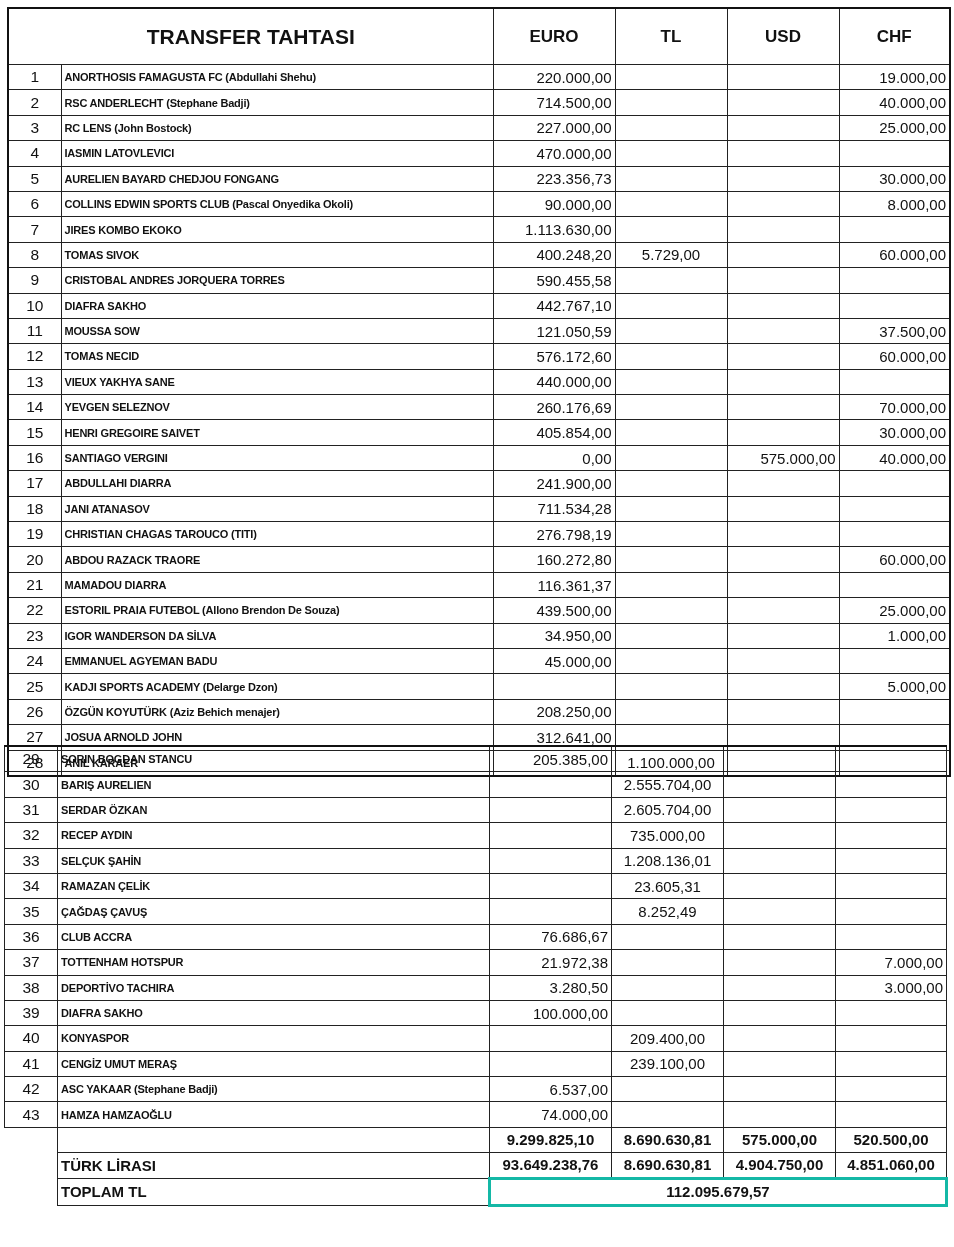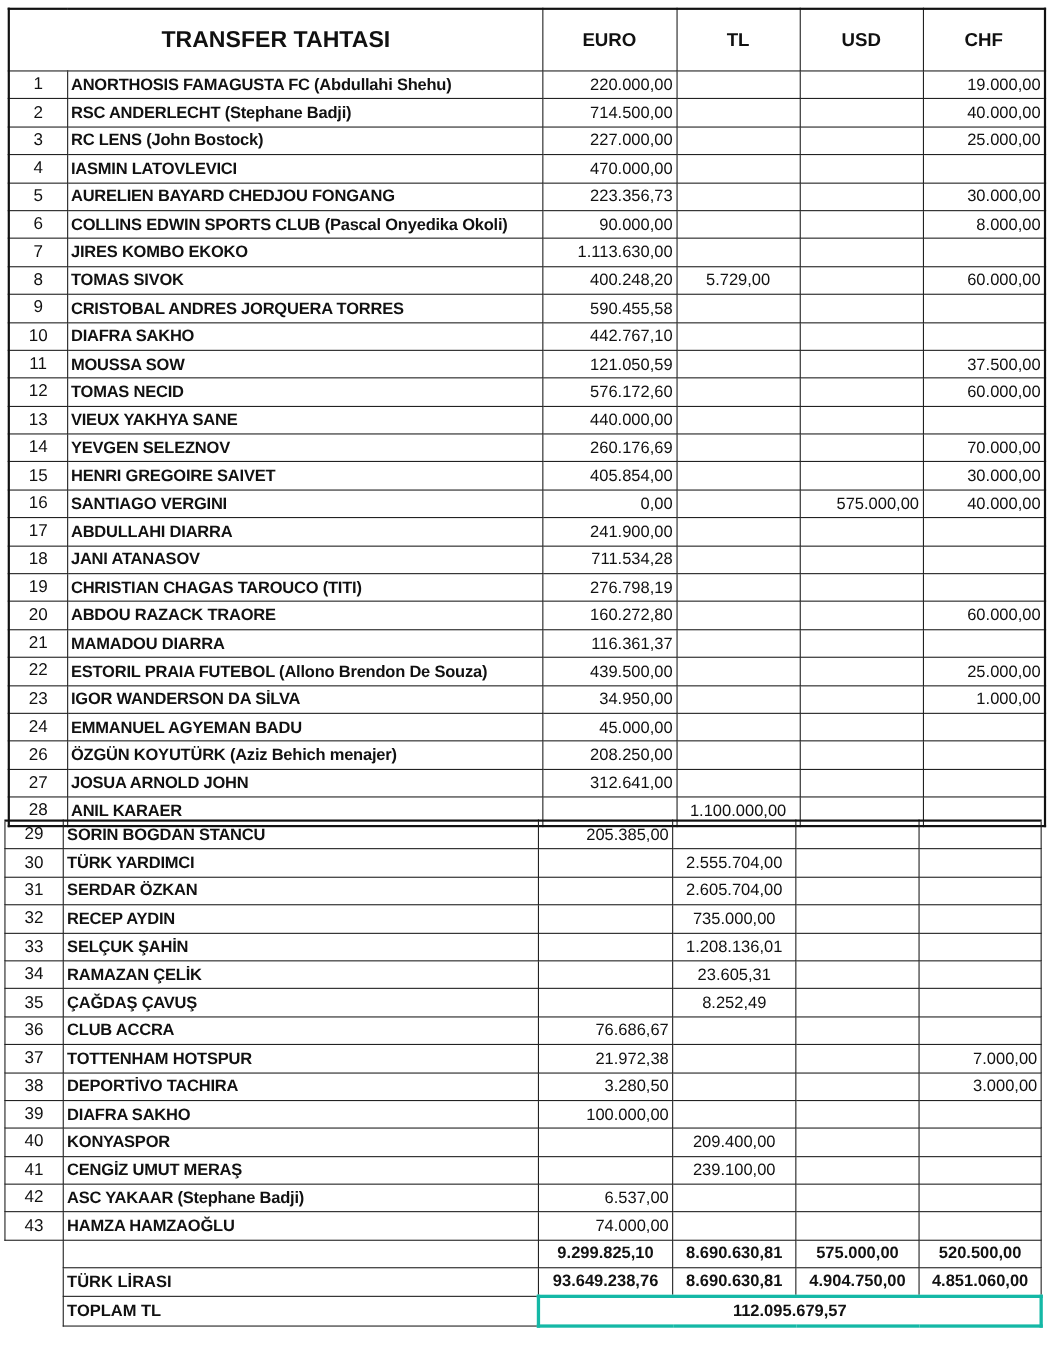--- a/index.html
+++ b/index.html
@@ -1,21 +1,21 @@
 <!DOCTYPE html>
 <html><head>
 <meta charset="utf-8">
 <style>
   html, body { margin: 0; padding: 0; background: #ffffff; }
   body { width: 954px; height: 1247px; position: relative; overflow: hidden;
          font-family: "Liberation Sans", "DejaVu Sans", sans-serif; color: #111; }
   table { border-collapse: collapse; position: absolute; table-layout: fixed; }
   td { border: 1.5px solid #222; font-size: 15px; height: 24.4px; padding: 0 3px; white-space: nowrap; overflow: hidden; }
   .num { text-align: center; font-size: 15.5px; }
-  .name { font-weight: bold; font-size: 15px; letter-spacing: -0.2px; }
+  .name { font-weight: bold; font-size: 11px; letter-spacing: -0.2px; }
   .val { text-align: right; font-size: 15px; }
   .tl-val { text-align: center; }
   .hdr td { height: 55px; font-weight: bold; text-align: center; font-size: 17px; }
   .hdr .title { font-size: 21px; }
   #top { left: 7px; top: 7px; border: 2px solid #111; }
   #bottom { left: 4px; top: 745px; border-top: 2px solid #111; }
   .tot td { height: 24px; font-weight: bold; text-align: center; font-size: 15px; }
   .tot .lbl { text-align: left; }
   .blank-left { border: none !important; }
   .grand td.gval { border: 3px solid #14b8a6; text-align: center; font-weight: bold; }
@@ -226,20 +226,28 @@
       </tr>
       <tr>
         <td class="num">24</td>
         <td class="name">EMMANUEL AGYEMAN BADU</td>
         <td class="val">45.000,00</td>
         <td class="val tl-val"></td>
         <td class="val"></td>
         <td class="val"></td>
       </tr>
       <tr>
+        <td class="num">25</td>
+        <td class="name">KADJI SPORTS ACADEMY (Delarge Dzon)</td>
+        <td class="val"></td>
+        <td class="val tl-val"></td>
+        <td class="val"></td>
+        <td class="val">5.000,00</td>
+      </tr>
+      <tr>
         <td class="num">26</td>
         <td class="name">ÖZGÜN KOYUTÜRK (Aziz Behich menajer)</td>
         <td class="val">208.250,00</td>
         <td class="val tl-val"></td>
         <td class="val"></td>
         <td class="val"></td>
       </tr>
       <tr>
         <td class="num">27</td>
         <td class="name">JOSUA ARNOLD JOHN</td>
@@ -272,21 +280,21 @@
       <tr>
         <td class="num">29</td>
         <td class="name">SORIN BOGDAN STANCU</td>
         <td class="val">205.385,00</td>
         <td class="val tl-val"></td>
         <td class="val"></td>
         <td class="val"></td>
       </tr>
       <tr>
         <td class="num">30</td>
-        <td class="name">TÜRK YARDIMCI</td>
+        <td class="name">BARIŞ AURELIEN</td>
         <td class="val"></td>
         <td class="val tl-val">2.555.704,00</td>
         <td class="val"></td>
         <td class="val"></td>
       </tr>
       <tr>
         <td class="num">31</td>
         <td class="name">SERDAR ÖZKAN</td>
         <td class="val"></td>
         <td class="val tl-val">2.605.704,00</td>

